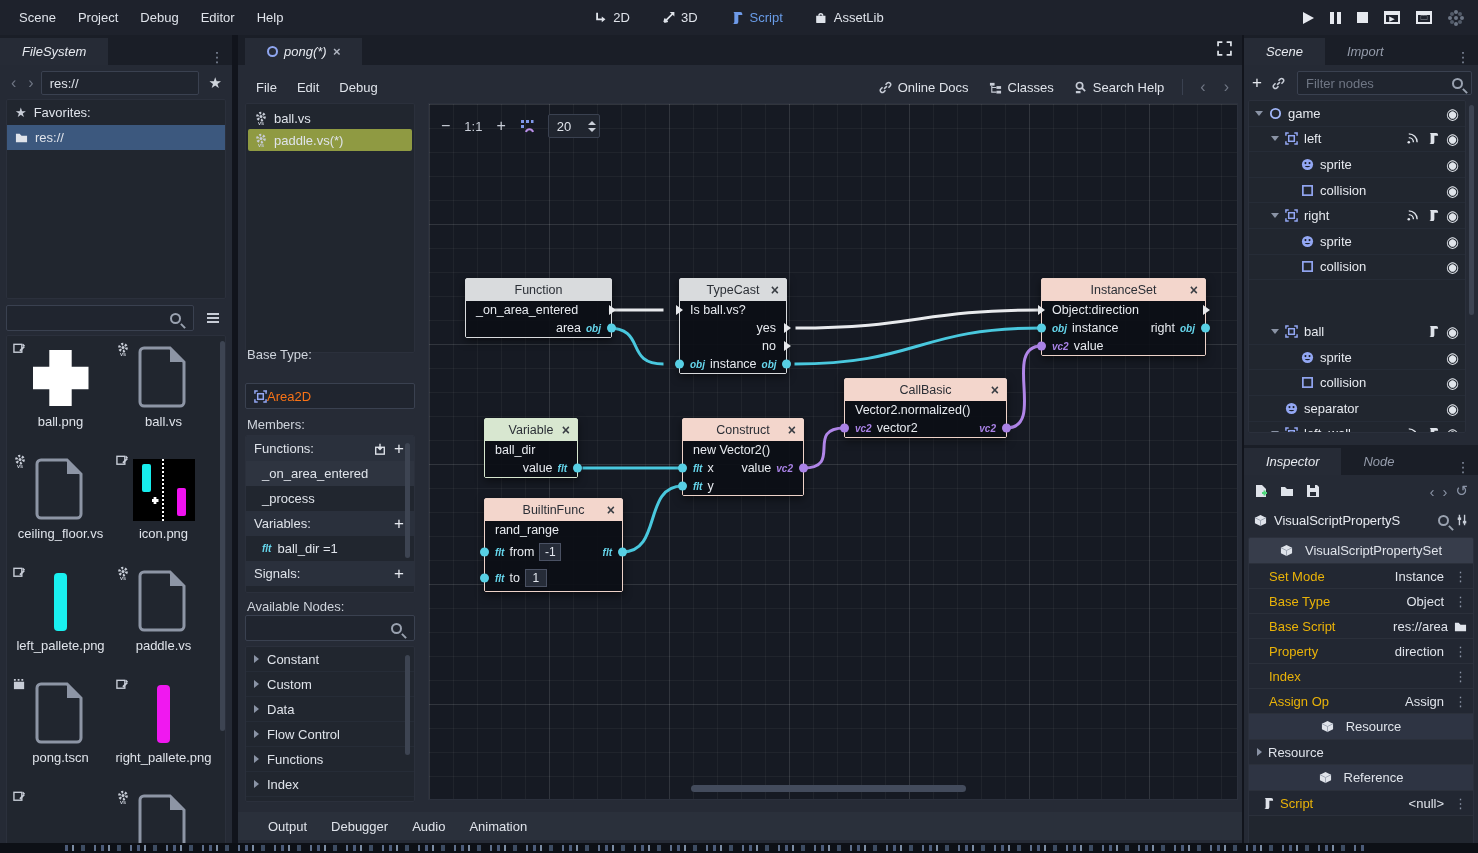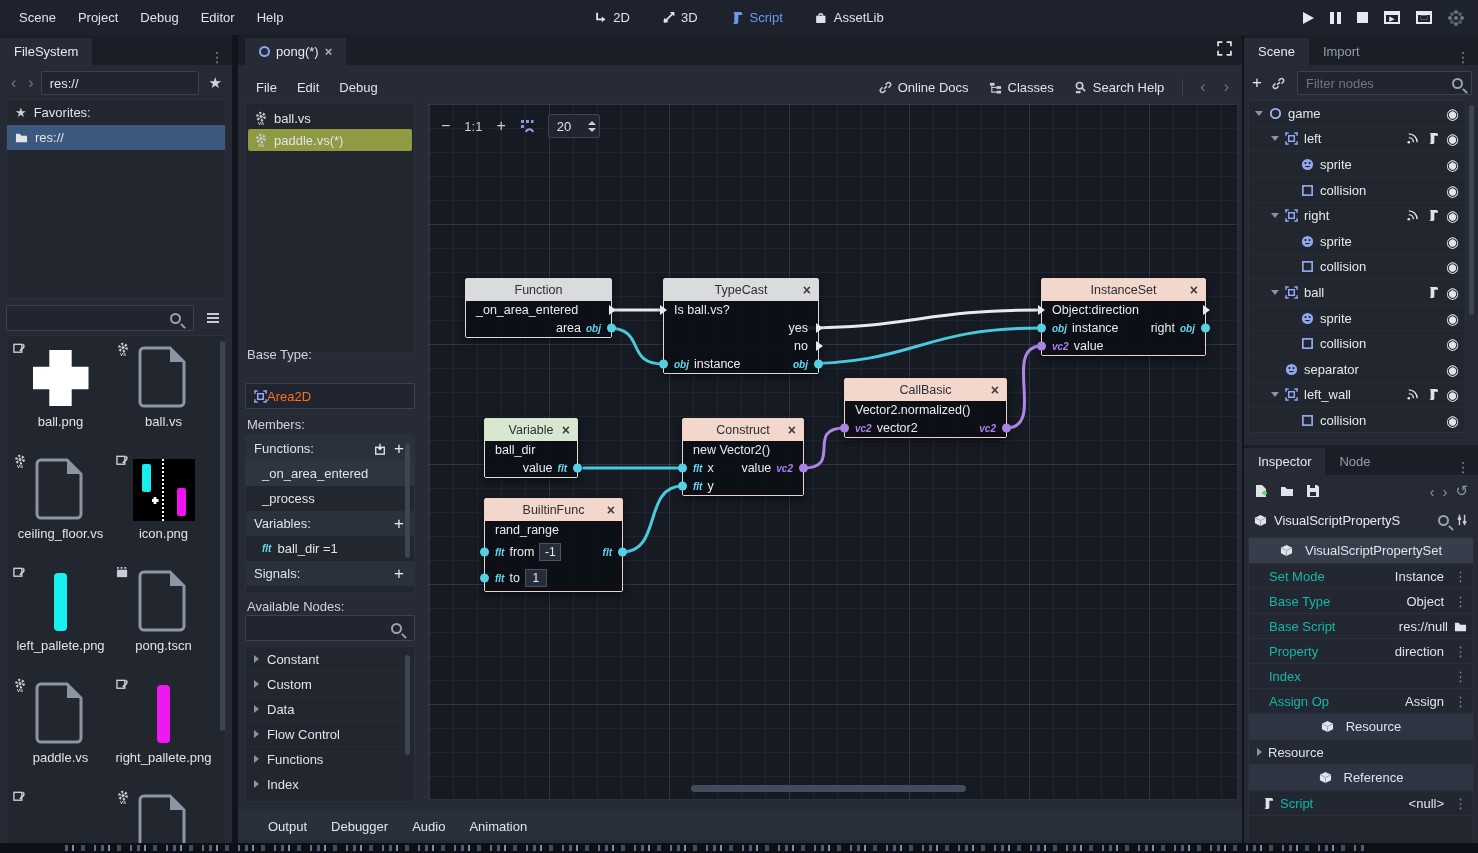--- a/index.html
+++ b/index.html
@@ -15,21 +15,21 @@
   #menu-right{position:absolute;right:14px;display:flex;gap:16px;align-items:center;}
   .icn{display:inline-flex;align-items:center;}
   .tb-play{width:0;height:0;border-left:11px solid #e6e9ef;border-top:6.5px solid transparent;border-bottom:6.5px solid transparent;}
   .tb-pause{width:11px;height:12px;border-left:4px solid #e6e9ef;border-right:4px solid #e6e9ef;}
   .tb-stop{width:11px;height:11px;background:#e6e9ef;}
   .tb-movie{width:16px;height:13px;border:2px solid #e6e9ef;border-top:4px solid #e6e9ef;display:flex;align-items:center;justify-content:center;font-size:7px;color:#e6e9ef;}
   .spinner{width:4px;height:4px;border-radius:50%;background:#6c7585;
     box-shadow:0 -6px 0 #6c7585,0 6px 0 #6c7585,6px 0 0 #6c7585,-6px 0 0 #6c7585,4px -4px 0 #525a68,4px 4px 0 #525a68,-4px 4px 0 #525a68,-4px -4px 0 #525a68;margin:0 6px;}
   
   .tabstrip{position:absolute;left:0;top:0;right:0;height:30px;background:#1a1e27;display:flex;align-items:flex-end;}
-  .tab{height:27px;display:flex;align-items:center;gap:6px;padding:0 14px;color:#959cab;background:transparent;}
+  .tab{height:27px;display:flex;align-items:center;gap:6px;padding:0 22px;color:#959cab;background:transparent;font-style:italic;}
   .tab.active{background:#262b36;color:#e6e9ef;}
   .vdots{color:#8a93a5;font-size:14px;margin-left:auto;padding:0 8px;}
   .box{background:#21262f;border:1px solid #2b303c;border-radius:2px;}
   .field{background:#20252f;border:1px solid #3a4150;border-radius:2px;display:flex;align-items:center;}
   .field input{background:transparent;border:none;outline:none;color:#dfe3ea;font:13px "Liberation Sans",sans-serif;width:100%;padding:0 8px;}
   .field input::placeholder{color:#6f7684;}
   .isearch{position:relative;width:11px;height:11px;border:2px solid #9aa2b0;border-radius:50%;flex:none;margin-right:8px;}
   .isearch::after{content:"";position:absolute;width:6px;height:2px;background:#9aa2b0;transform:rotate(45deg);left:8px;top:10px;}
   .chev-r{width:0;height:0;border-left:5px solid #8a93a5;border-top:4px solid transparent;border-bottom:4px solid transparent;flex:none;}
   .chev-d{width:0;height:0;border-top:5px solid #8a93a5;border-left:4px solid transparent;border-right:4px solid transparent;flex:none;}
@@ -124,21 +124,21 @@
   .trow .lbl{color:#e6e9ef;}
   .trow .btns{margin-left:auto;display:flex;align-items:center;gap:7px;}
   .eye{color:#e0e4ea;font-size:15px;line-height:1;}
   .insp-tabs{position:absolute;left:0;top:410px;right:0;height:30px;background:#1a1e27;display:flex;align-items:flex-end;}
   .insp-toolbar{position:absolute;left:0;top:443px;width:234px;height:26px;display:flex;align-items:center;gap:12px;padding:0 10px;}
   .insp-toolbar .right{margin-left:auto;display:flex;align-items:center;gap:8px;color:#8a93a5;font-size:15px;}
   .res-row{position:absolute;left:0;top:472px;width:234px;height:26px;display:flex;align-items:center;gap:7px;padding:0 10px;}
   .res-row .nm{flex:1;color:#e6e9ef;white-space:nowrap;overflow:hidden;}
   .props{position:absolute;left:4px;top:502px;width:226px;height:314px;overflow:hidden;}
   .prow{height:25px;display:flex;align-items:center;border-bottom:1px solid #2b303b;background:#222732;padding:0 6px 0 20px;gap:6px;}
-  .prow .plabel{color:#14b8a6;}
+  .prow .plabel{color:#eab308;}
   .prow .pval{margin-left:auto;color:#dfe3ea;}
   .prow .pmenu{color:#8a93a5;padding-left:4px;}
   .prow.objhdr{background:#373d4b;justify-content:center;padding-left:6px;height:26px;}
   .prow.section{background:#2e3443;justify-content:center;padding-left:6px;height:26px;}
   .prow.fold{background:#242934;padding-left:8px;}
   
   .glitch{position:absolute;left:0;bottom:0;width:1478px;height:10px;background:#0d1016;}
   .glitch::after{content:"";position:absolute;left:60px;right:110px;top:2px;height:6px;opacity:.85;
     background:repeating-linear-gradient(90deg,transparent 0 5px,#56688a 5px 8px,transparent 8px 12px,#8fa2bc 12px 14px,transparent 14px 21px,#45566f 21px 25px,transparent 25px 34px,#6d80a0 34px 36px);}
 </style>
@@ -303,45 +303,45 @@
               <rect x="1" y="2.5" width="8.5" height="8.5" fill="none" stroke="#c7ccd6" stroke-width="1.5"></rect>
               <path d="M7.5 9.5l4.5-4.5" stroke="#c7ccd6" stroke-width="2"></path>
               <path d="M11 2l2 2-1.2 1.2-2-2z" fill="#c7ccd6"></path>
             </svg></span>
           <div class="fthumb">
             <div class="th-bar" style="background: rgb(25, 240, 240);"></div>
           </div>
           <div class="fname">left_pallete.png</div>
         </div>
         <div class="fcell">
-          <span class="fbadge"><svg width="13" height="13" viewBox="0 0 14 14">
-              <rect x="1" y="4" width="11" height="8" fill="#c7ccd6"></rect>
-              <path d="M1 1h2v2H1zM5 1h2v2H5zM9 1h2v2H9z" fill="#c7ccd6"></path>
-            </svg></span>
-          <div class="fthumb">
-            <span><svg width="52" height="62" viewBox="0 0 52 62">
-                <path d="M6 2h26l14 14v40a4 4 0 0 1-4 4H6a4 4 0 0 1-4-4V6a4 4 0 0 1 4-4z" fill="none" stroke="#8d95a5" stroke-width="3"></path>
-                <path d="M32 2l14 14H32z" fill="#8d95a5"></path>
-              </svg></span>
-          </div>
-          <div class="fname">pong.tscn</div>
-        </div>
-        <div class="fcell">
           <span class="fbadge"><svg width="14" height="14" viewBox="0 0 14 14">
               <circle cx="7" cy="5.6" r="3.6" fill="none" stroke="#c7ccd6" stroke-width="2.6" stroke-dasharray="2 1.7"></circle>
               <circle cx="7" cy="5.6" r="1.5" fill="#c7ccd6"></circle>
               <text x="7" y="13.5" font-size="5.5" fill="#c7ccd6" text-anchor="middle" font-weight="bold">vs</text>
             </svg></span>
           <div class="fthumb">
             <span><svg width="52" height="62" viewBox="0 0 52 62">
                 <path d="M6 2h26l14 14v40a4 4 0 0 1-4 4H6a4 4 0 0 1-4-4V6a4 4 0 0 1 4-4z" fill="none" stroke="#8d95a5" stroke-width="3"></path>
                 <path d="M32 2l14 14H32z" fill="#8d95a5"></path>
               </svg></span>
           </div>
           <div class="fname">paddle.vs</div>
+        </div>
+        <div class="fcell">
+          <span class="fbadge"><svg width="13" height="13" viewBox="0 0 14 14">
+              <rect x="1" y="4" width="11" height="8" fill="#c7ccd6"></rect>
+              <path d="M1 1h2v2H1zM5 1h2v2H5zM9 1h2v2H9z" fill="#c7ccd6"></path>
+            </svg></span>
+          <div class="fthumb">
+            <span><svg width="52" height="62" viewBox="0 0 52 62">
+                <path d="M6 2h26l14 14v40a4 4 0 0 1-4 4H6a4 4 0 0 1-4-4V6a4 4 0 0 1 4-4z" fill="none" stroke="#8d95a5" stroke-width="3"></path>
+                <path d="M32 2l14 14H32z" fill="#8d95a5"></path>
+              </svg></span>
+          </div>
+          <div class="fname">pong.tscn</div>
         </div>
         <div class="fcell">
           <span class="fbadge"><svg width="13" height="13" viewBox="0 0 14 14">
               <rect x="1" y="2.5" width="8.5" height="8.5" fill="none" stroke="#c7ccd6" stroke-width="1.5"></rect>
               <path d="M7.5 9.5l4.5-4.5" stroke="#c7ccd6" stroke-width="2"></path>
               <path d="M11 2l2 2-1.2 1.2-2-2z" fill="#c7ccd6"></path>
             </svg></span>
           <div class="fthumb">
             <div class="th-bar" style="background: rgb(240, 24, 240);"></div>
           </div>
@@ -578,21 +578,21 @@
                 <span>_on_area_entered</span>
                 <span class="pseq r"></span>
               </div>
               <div class="grow right">
                 <span>area</span>
                 <span class="ptag obj">obj</span>
                 <span class="pdot r obj"></span>
               </div>
             </div>
           </div>
-          <div class="gnode c-grey" style="left: 234px; top: 174px; width: 156px;">
+          <div class="gnode c-grey" style="left: 250px; top: 174px; width: 108px;">
             <div class="hdr">
               <span>TypeCast</span>
               <span class="hclose">×</span>
             </div>
             <div class="nbody">
               <div class="grow">
                 <span class="pseq l"></span>
                 <span>Is ball.vs?</span>
               </div>
               <div class="grow right">
@@ -863,21 +863,21 @@
           <span class="icn">
             <svg width="13" height="13" viewBox="0 0 14 14">
               <rect x="2" y="2" width="10" height="10" fill="none" stroke="#93a7f3" stroke-width="1.8"></rect>
             </svg>
           </span>
           <span class="lbl">collision</span>
           <span class="btns">
             <span class="eye">◉</span>
           </span>
         </div>
-        <div class="trow" style="padding-left: 22px;">
+        <div class="trow" style="padding-left: 22px; margin-top: 39px;">
           <span class="chev-d"></span>
           <span class="icn">
             <svg width="13" height="13" viewBox="0 0 14 14" fill="none" stroke="#93a7f3" stroke-width="1.6">
               <rect x="4" y="4" width="6" height="6"></rect>
               <path d="M1 4V1h3M10 1h3v3M13 10v3h-3M4 13H1v-3"></path>
             </svg>
           </span>
           <span class="lbl">ball</span>
           <span class="btns">
             <span class="icn">
@@ -1032,21 +1032,21 @@
           <span class="pval">Instance</span>
           <span class="pmenu">⋮</span>
         </div>
         <div class="prow">
           <span class="plabel">Base Type</span>
           <span class="pval">Object</span>
           <span class="pmenu">⋮</span>
         </div>
         <div class="prow">
           <span class="plabel">Base Script</span>
-          <span class="pval">res://null</span>
+          <span class="pval">res://area</span>
           <span class="icn">
             <svg width="13" height="13" viewBox="0 0 14 14">
               <path d="M1 3h4l2 2h6v7H1z" fill="#dfe3ea"></path>
             </svg>
           </span>
         </div>
         <div class="prow">
           <span class="plabel">Property</span>
           <span class="pval">direction</span>
           <span class="pmenu">⋮</span>

